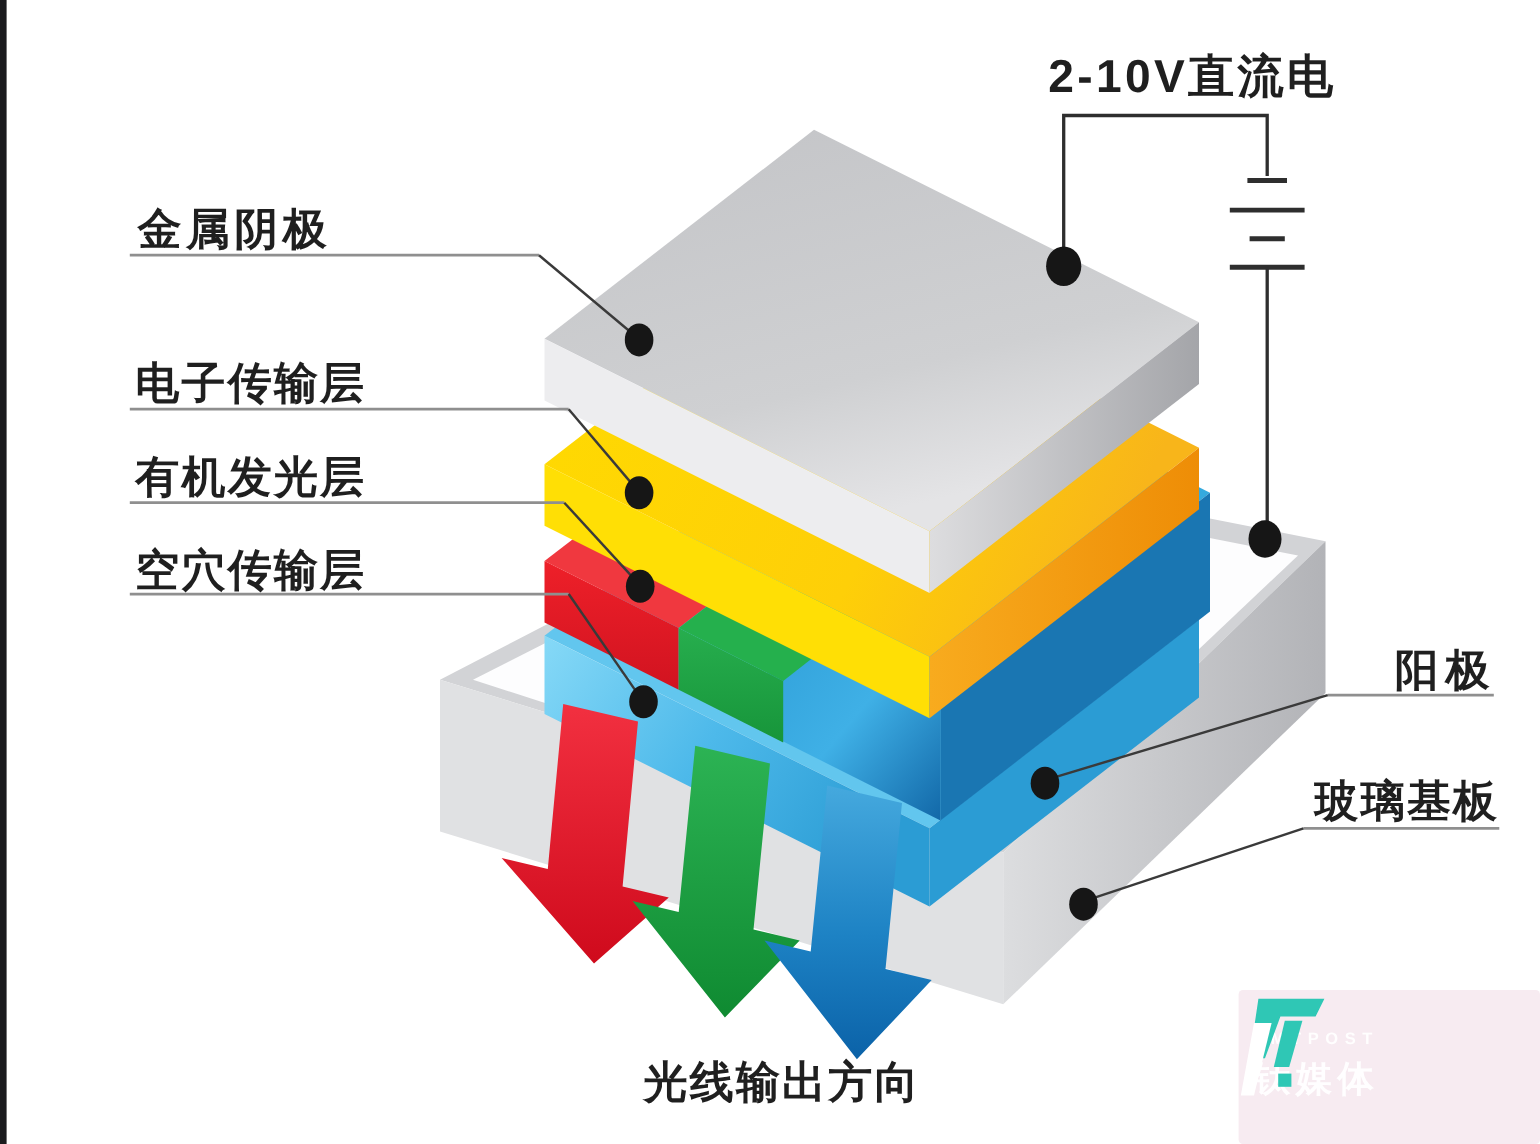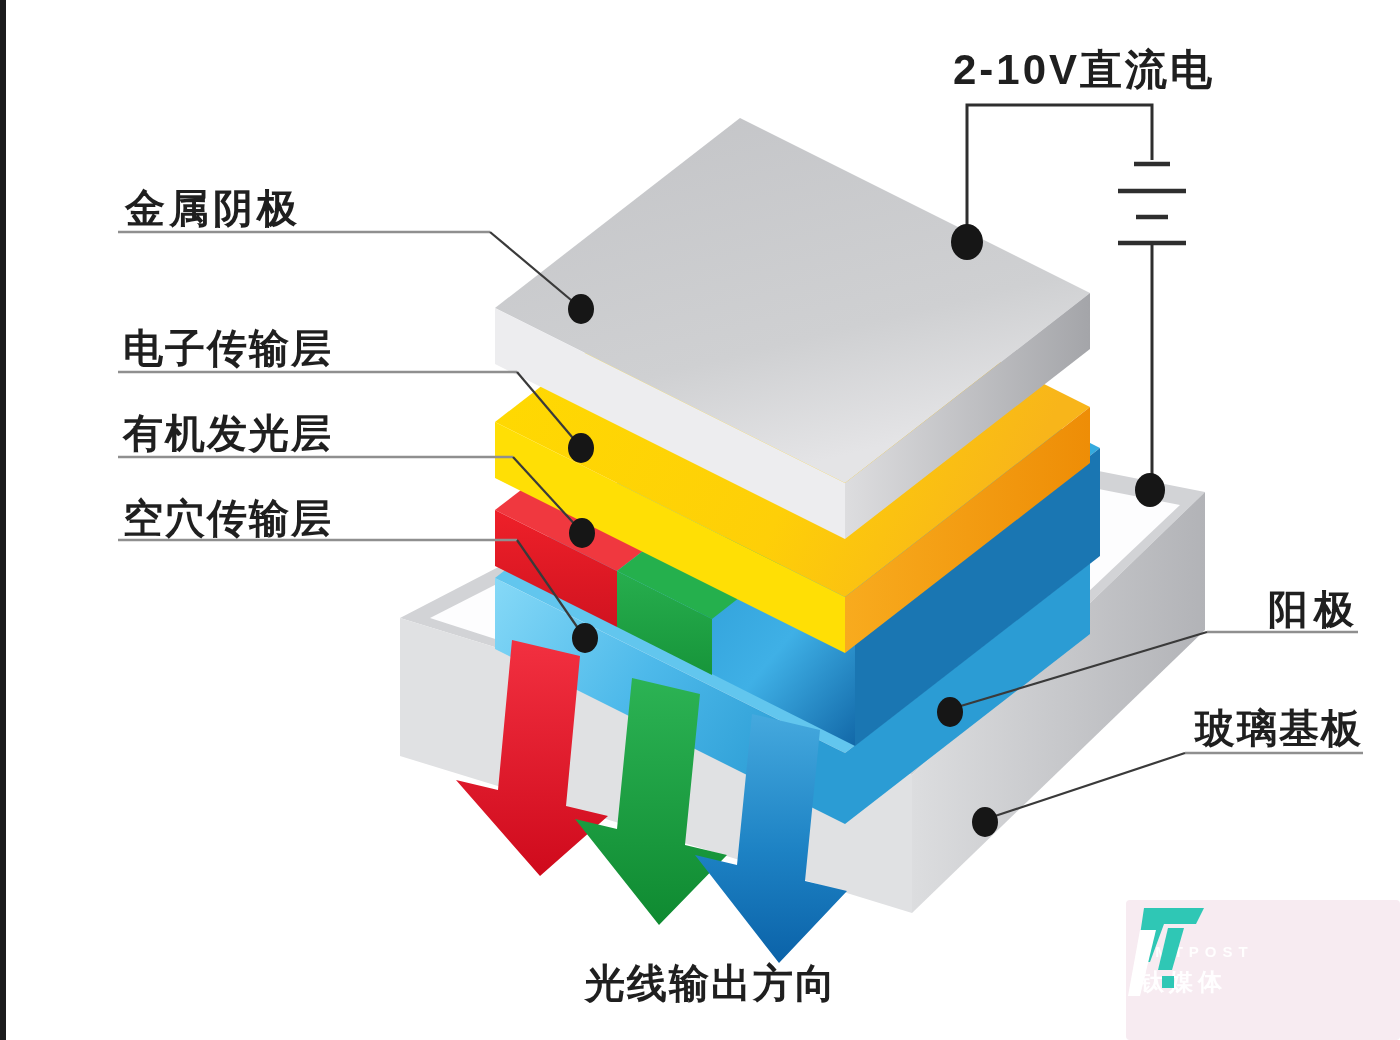--- a/index.html
+++ b/index.html
@@ -15,21 +15,21 @@
   .wire{stroke:#2e2e2e;stroke-width:3;fill:none;}
   .plate{stroke:#2e2e2e;stroke-width:4.5;}
   .dot{fill:#161616;}
   #watermark{
     position:absolute;left:1126px;top:900px;width:274px;height:140px;
     background:#f7ebf1;border-radius:4px;display:flex;align-items:center;gap:10px;
     padding:0 0 0 14px;box-sizing:border-box;
   }
   #wm-texts{display:flex;flex-direction:column;gap:6px;}
   #wm-brand{color:rgba(255,255,255,0.92);font-size:15px;font-weight:700;letter-spacing:6px;}
-  #wm-brand-cn{color:rgba(255,255,255,0.95);font-size:24px;font-weight:700;letter-spacing:5px;}
+  #wm-brand-cn{color:rgba(255,255,255,0.95);font-size:33px;font-weight:700;letter-spacing:5px;}
 </style>
 </head>
 <body>
 
 <div id="edge-bar"></div>
 
 <svg width="1400" height="1040" viewBox="0 0 1400 1040">
   <defs>
     <linearGradient id="gTopGray" x1="0" y1="0" x2="0.4" y2="1">
       <stop offset="0" stop-color="#c3c4c7"></stop>

